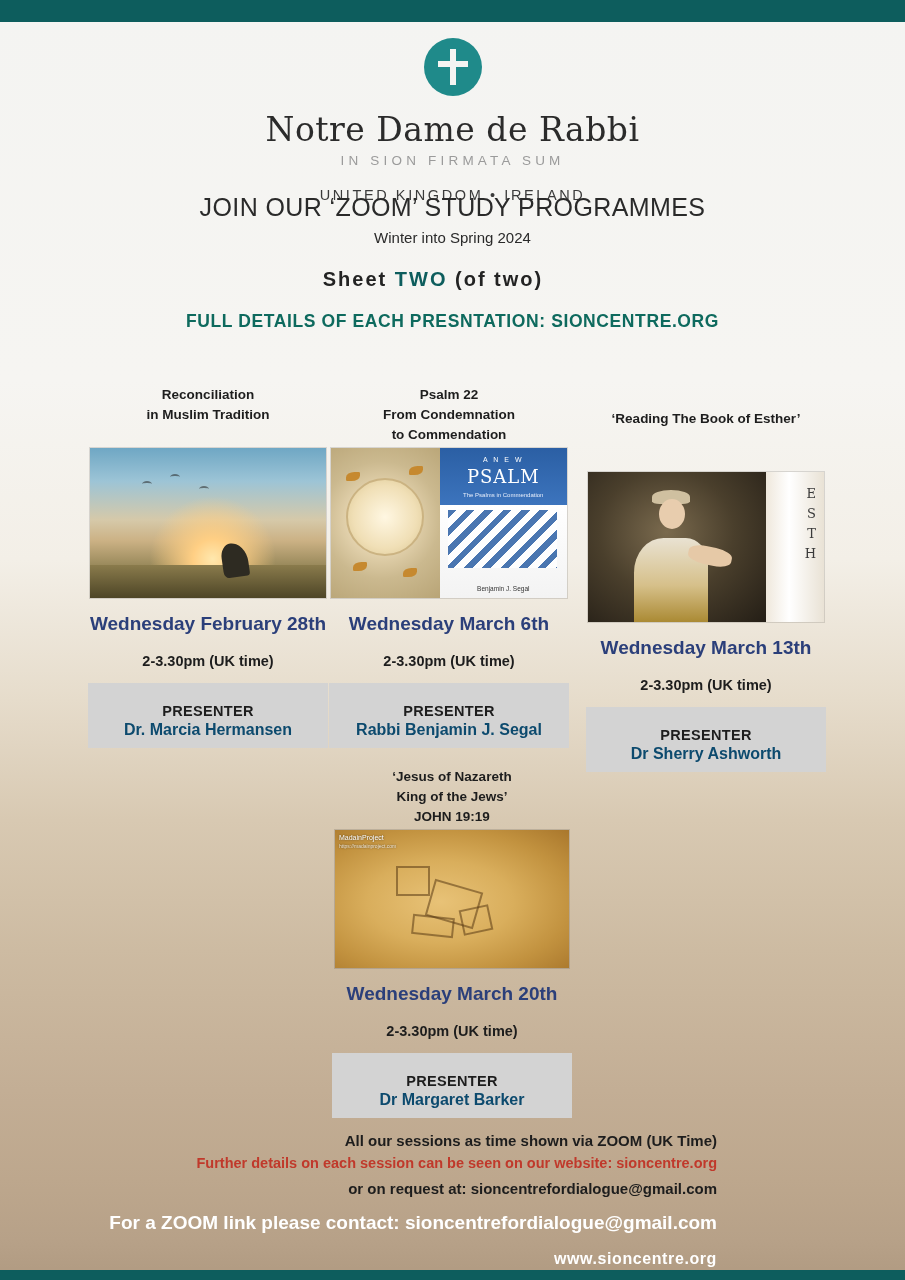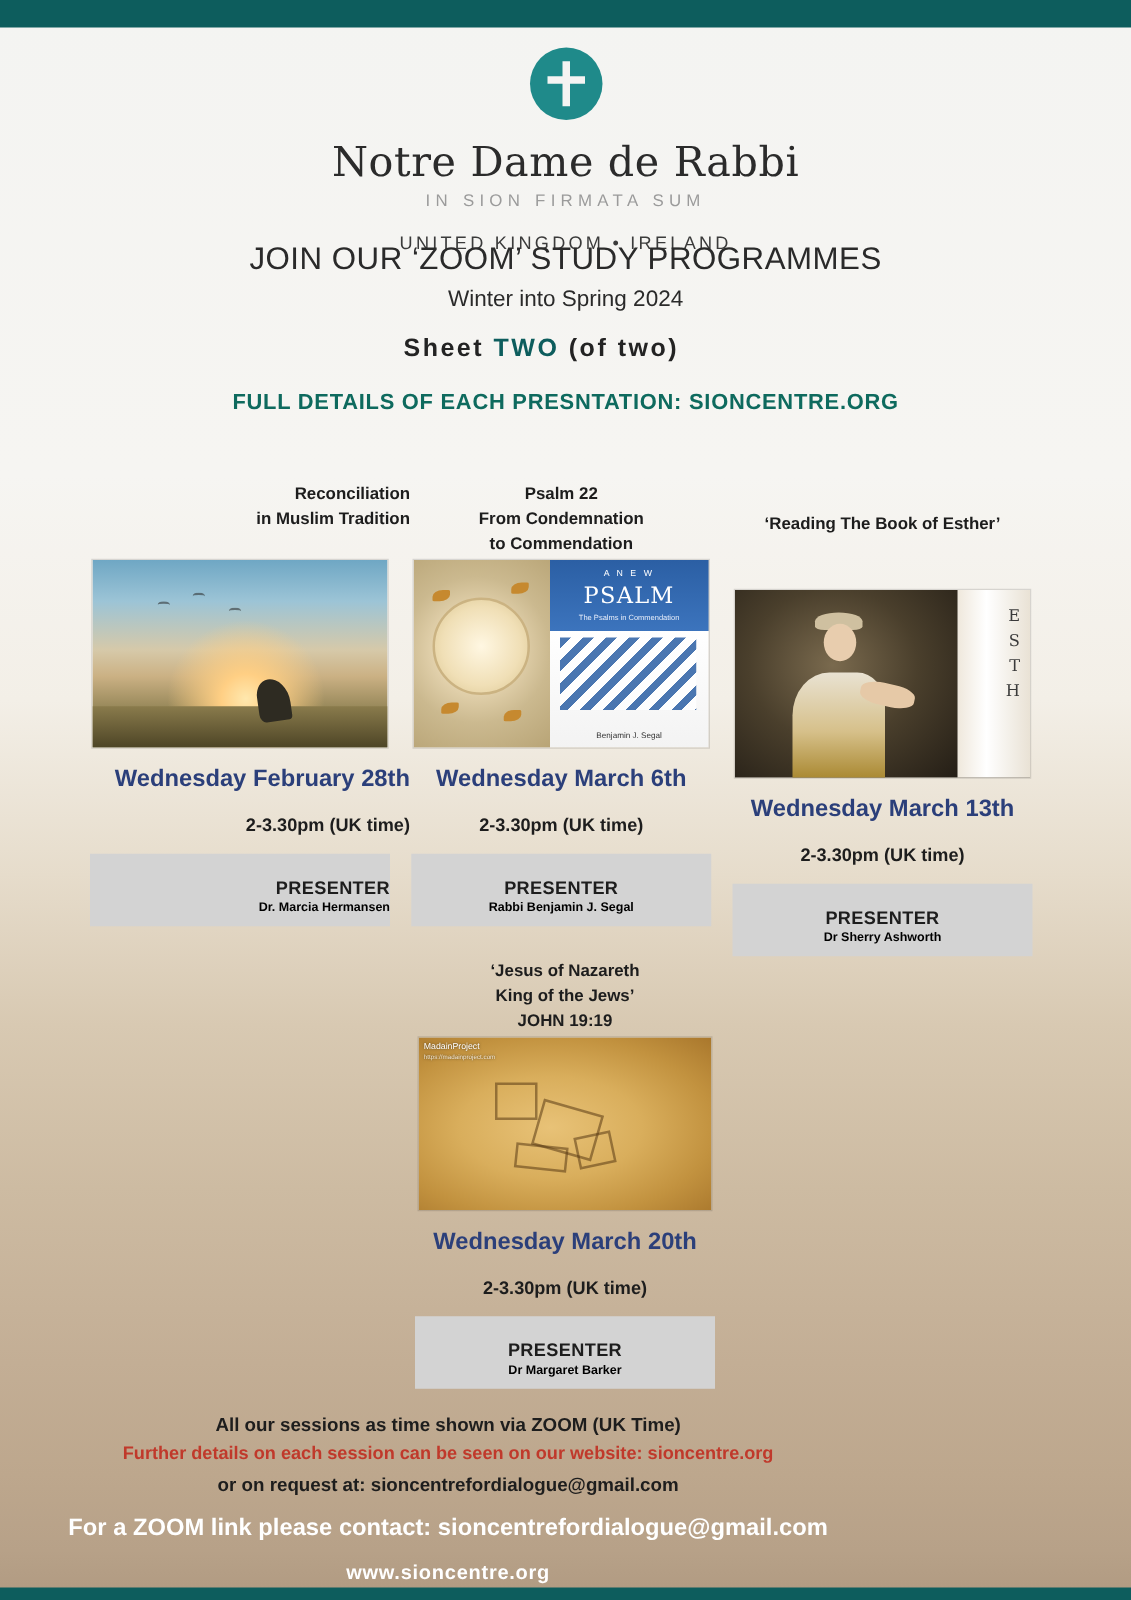--- a/index.html
+++ b/index.html
@@ -109,21 +109,21 @@
     text-align: center;
     font-size: 25px;
     color: #2a2a2a;
     letter-spacing: 0.4px;
   }
   .subhead {
     position: absolute;
     top: 229px;
     width: 905px;
     text-align: center;
-    font-size: 18px;
+    font-size: 15px;
     color: #2a2a2a;
   }
   .sheet-line {
     position: absolute;
     top: 268px;
     width: 866px;
     text-align: center;
     font-size: 20px;
     font-weight: bold;
     color: #232323;
@@ -150,21 +150,21 @@
     width: 905px;
   }
   .row1 { top: 385px; }
   .row2 { top: 767px; }
 
   .card {
     position: absolute;
     width: 272px;
     text-align: center;
   }
-  .card.c1 { left: 56px; text-align: right; }
+  .card.c1 { left: 72px; }
   .card.c2 { left: 313px; }
   .card.c3 { left: 570px; margin-top: 24px; }
   .card.center { left: 316px; }
 
   .card-title {
     font-size: 13.5px;
     font-weight: bold;
     color: #1d1d1d;
     line-height: 20px;
     min-height: 62px;
@@ -199,23 +199,23 @@
     background: #d3d3d3;
     padding: 20px 0 9px 0;
   }
   .presenter-label {
     font-size: 14.5px;
     font-weight: bold;
     color: #1d1d1d;
     letter-spacing: 0.3px;
   }
   .presenter-name {
-    font-size: 10px;
-    font-weight: bold;
-    color: #000000;
+    font-size: 16px;
+    font-weight: bold;
+    color: #0c4a6e;
     margin-top: 2px;
   }
 
   
   .art-sunset {
     width: 100%;
     height: 100%;
     background:
       radial-gradient(circle at 52% 74%, #ffe8ae 0%, #ffcf84 12%, rgba(255,190,120,0.0) 38%),
       linear-gradient(to bottom,
@@ -395,21 +395,21 @@
   .art-madain .badge .b2 {
     font-size: 5px;
     color: #f0e4cf;
   }
 
   
   .footer {
     position: absolute;
     left: 0;
     width: 717px;
-    text-align: center;
+    text-align: right;
   }
   .f1 {
     top: 1132px;
     font-size: 15px;
     font-weight: bold;
     color: #1d1d1d;
   }
   .f2 {
     top: 1155px;
     font-size: 14.5px;

